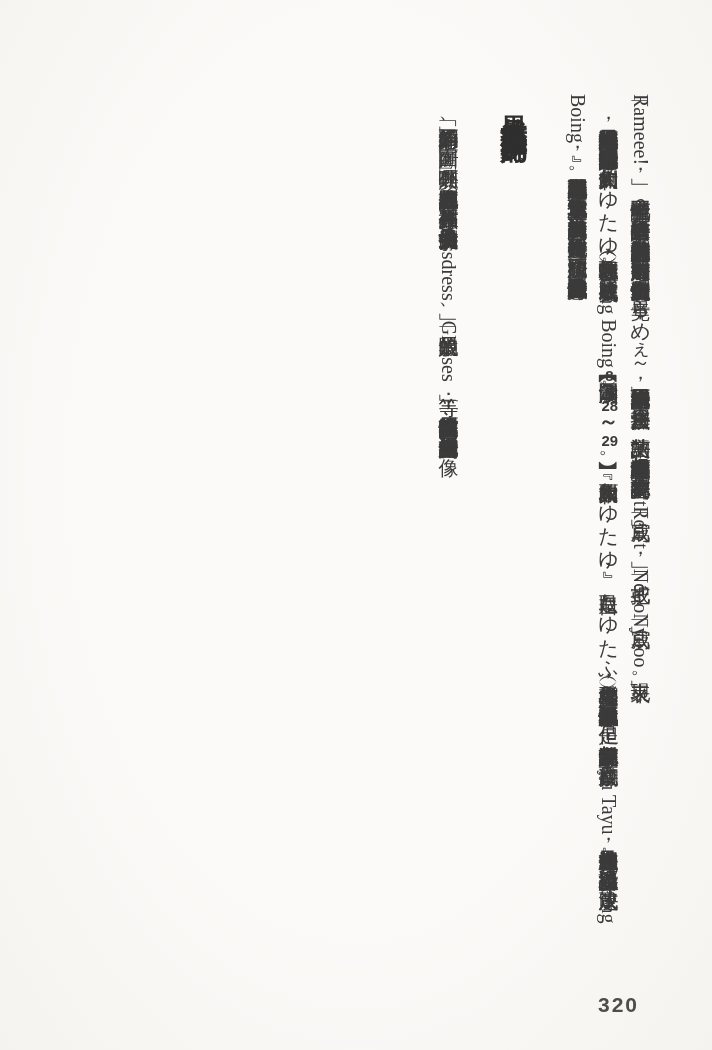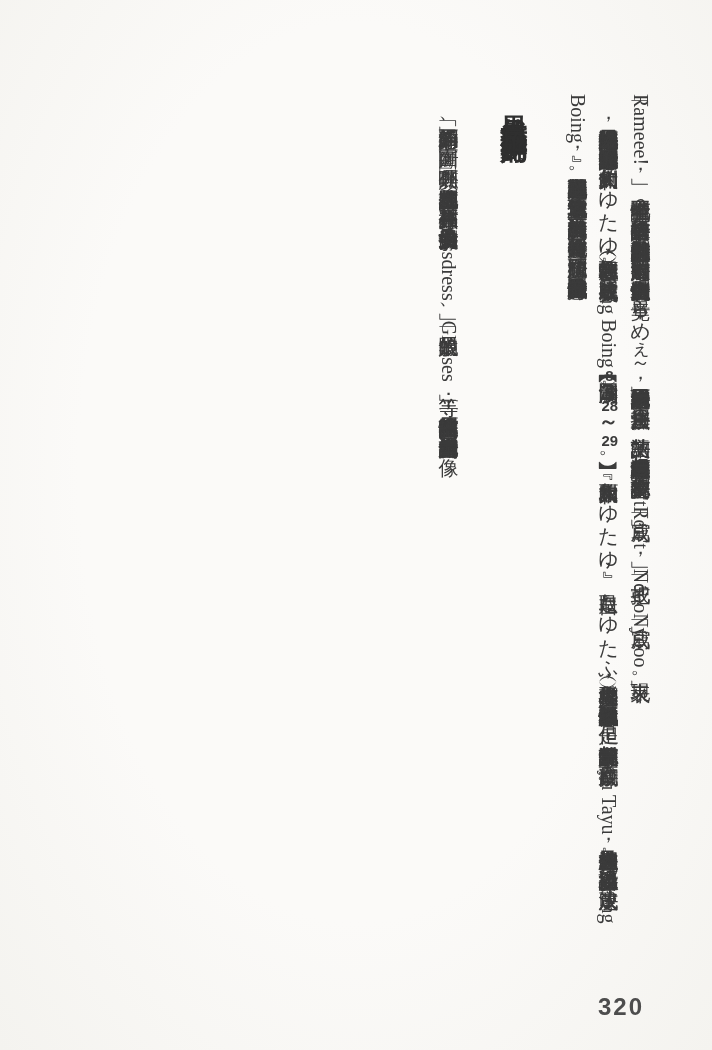--- a/index.html
+++ b/index.html
@@ -56,21 +56,21 @@
     -webkit-text-combine: horizontal;
     font-family: "Liberation Sans", "DejaVu Sans", sans-serif;
     font-size: 15px;
   }
   .page-number {
     position: absolute;
     left: 598px;
     top: 993px;
     font-family: "Liberation Sans", "DejaVu Sans", sans-serif;
     font-weight: 700;
-    font-size: 24px;
+    font-size: 21px;
     letter-spacing: 2px;
     color: #4d4d4d;
   }
 </style>
 </head>
 <body>
 
 <div class="page">
   <div class="text-block">
     <p class="para"><span>「Rameee!」，讀者也完全看不懂吧？這種日語特有的措辭表達，以及涉及主觀語感的詞彙特別難翻，沒有固定可對照的翻法，所以大多數是依個別情境去翻。畢竟「らめぇ～」原本就是用來表現口齒不清的變造詞，無法直接套用NO的英文語法。無論如何都想保留該意境的時候，有的英譯本似乎會把「Don't」寫成「Ron't」，或把「Nooo」寫成「Nyooo」來表現。</span></p>

